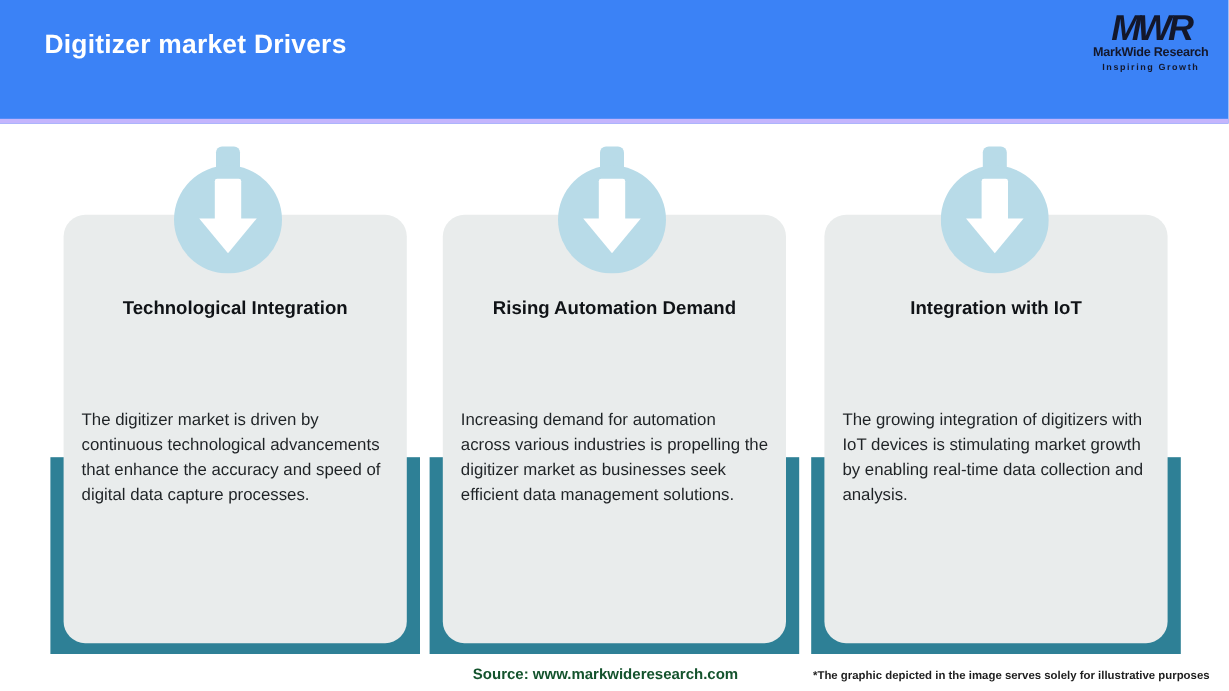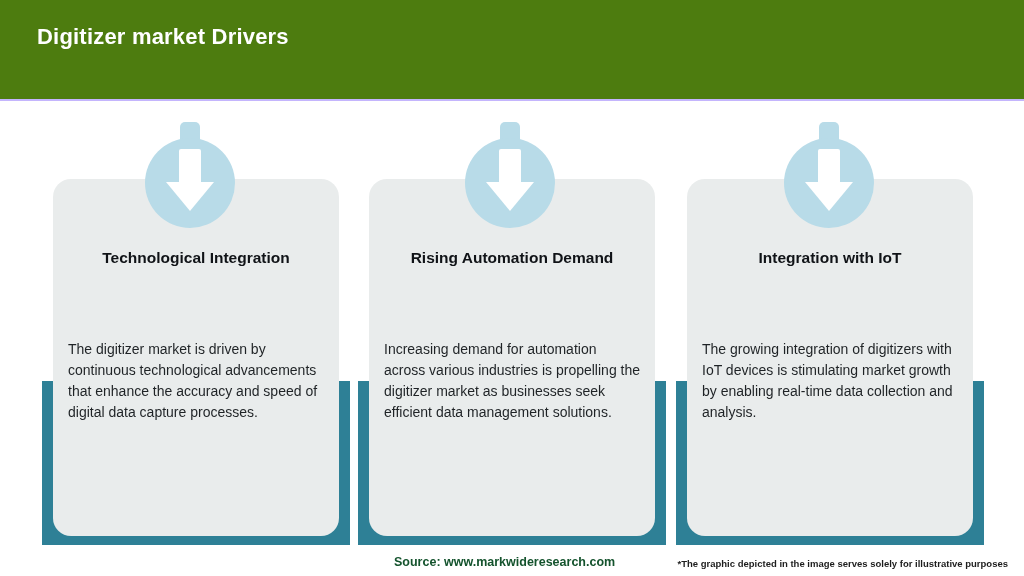--- a/index.html
+++ b/index.html
@@ -5,21 +5,21 @@
   html, body { margin: 0; padding: 0; background: #ffffff; }
   .stage {
     position: relative; width: 1024px; height: 576px;
     background: #ffffff; overflow: hidden;
     font-family: "Liberation Sans", sans-serif;
   }
 
   
   .header {
     position: absolute; left: 0; top: 0; width: 1024px; height: 99px;
-    background: #4d7c0f; border-bottom: 2px solid #c4b5fd;
+    background: #3b82f6; border-bottom: 4px solid #c4b5fd;
   }
   .page-title {
     position: absolute; left: 37px; top: 24px;
     font-size: 22px; font-weight: 700; color: #ffffff; letter-spacing: 0.2px;
   }
   .logo { position: absolute; right: 12px; top: 11px; width: 106px; text-align: center; color: #13172B; }
   .logo-acronym { font-size: 30px; font-weight: 900; font-style: italic; letter-spacing: -3px; line-height: 0.85; }
   .logo-name { font-size: 10.5px; font-weight: 700; letter-spacing: -0.2px; margin-top: 1px; white-space: nowrap; }
   .logo-tagline { font-size: 7.5px; font-weight: 700; letter-spacing: 1.3px; margin-top: 1px; white-space: nowrap; }
 
@@ -61,20 +61,25 @@
     font-size: 9.5px; font-weight: 600; color: #1D1D1D;
   }
 </style>
 </head>
 <body>
 
 <div class="stage">
 
   <div class="header">
     <div class="page-title">Digitizer market Drivers</div>
+    <div class="logo">
+      <div class="logo-acronym">MWR</div>
+      <div class="logo-name">MarkWide Research</div>
+      <div class="logo-tagline">Inspiring Growth</div>
+    </div>
   </div>
 
   <div class="band b0"></div>
   <div class="band b1"></div>
   <div class="band b2"></div>
 
   <div class="card c0">
     <div class="card-title">Technological Integration</div>
     <div class="card-desc">The digitizer market is driven by continuous technological advancements that enhance the accuracy and speed of digital data capture processes.</div>
   </div>

